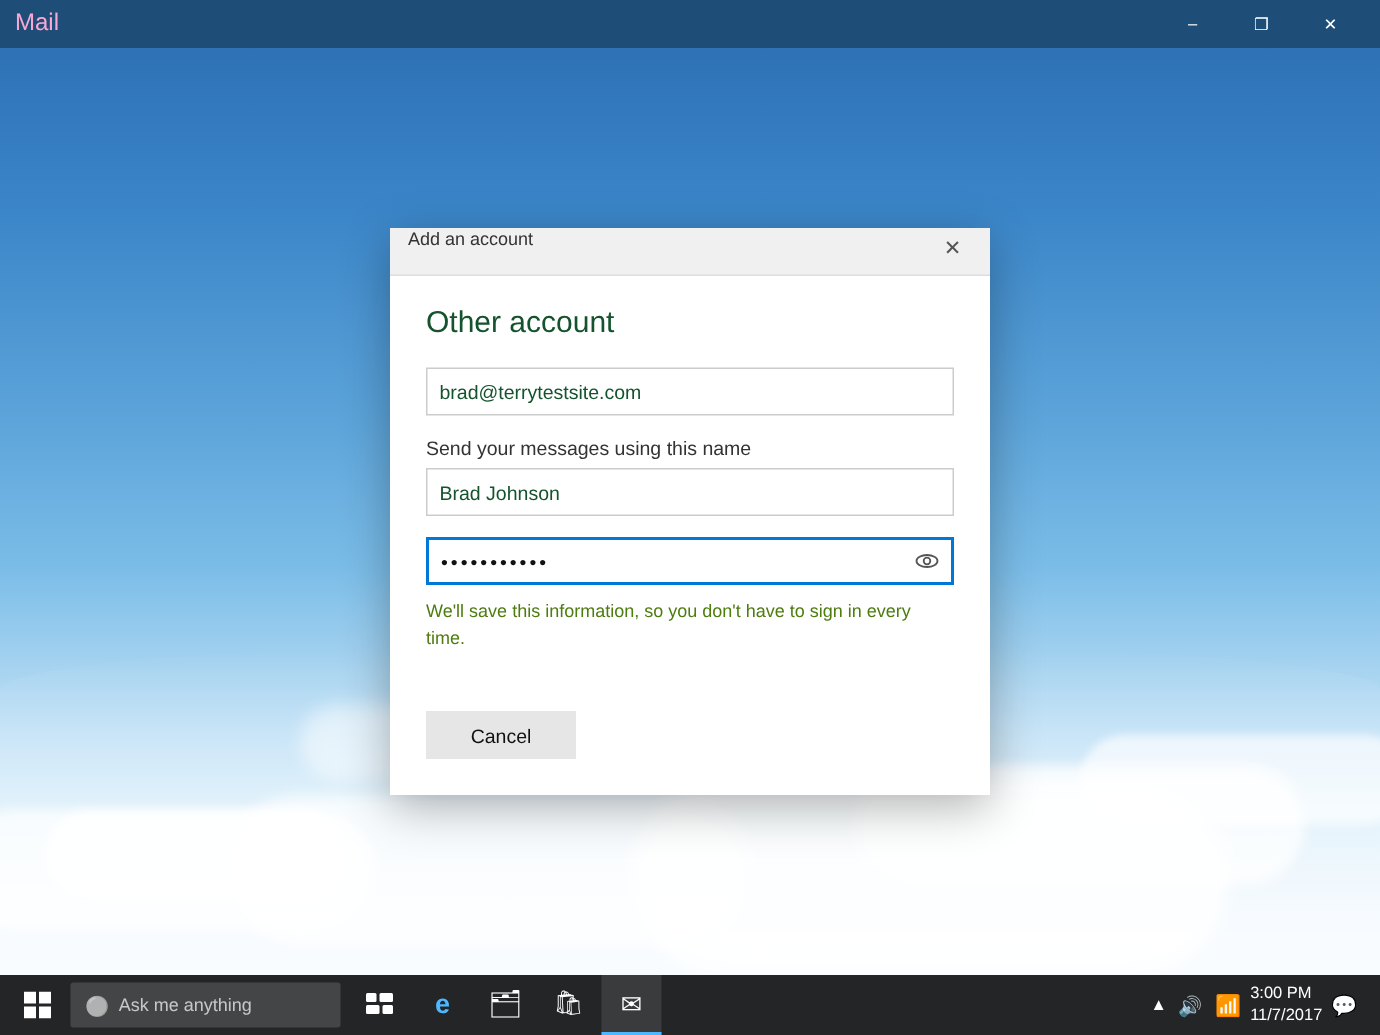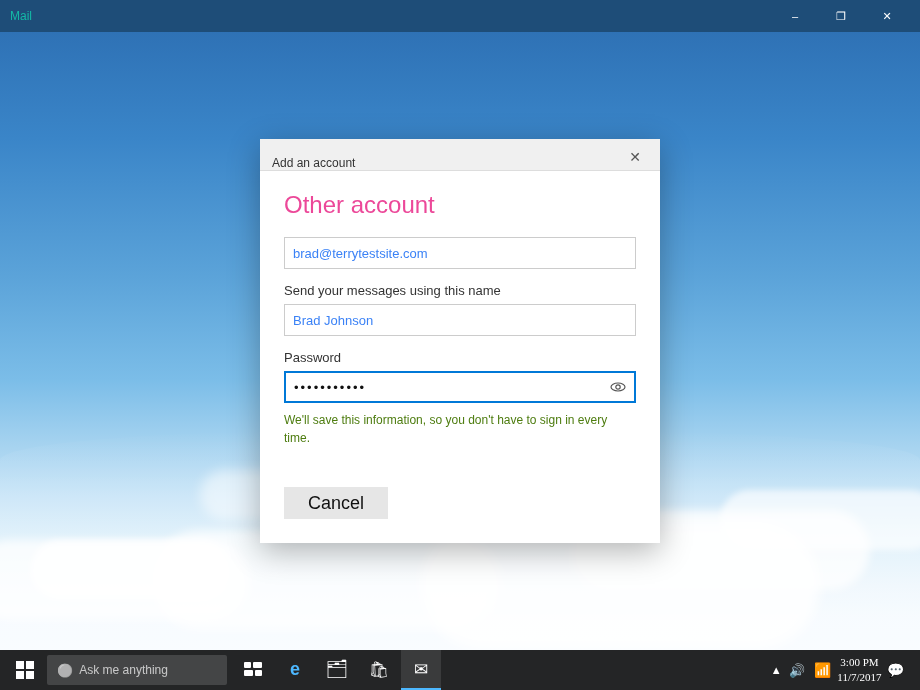--- a/index.html
+++ b/index.html
@@ -27,22 +27,22 @@
       left: 0;
       right: 0;
       height: 32px;
       background: #1e4d78;
       display: flex;
       align-items: center;
       padding: 0 10px;
     }
 
     .titlebar-title {
-      color: #14b8a6;
-      font-size: 12px;
+      color: #f9a8d4;
+      font-size: 16px;
       flex: 1;
     }
 
     .titlebar-controls {
       display: flex;
       gap: 0;
     }
 
     .titlebar-btn {
       width: 46px;
@@ -131,23 +131,22 @@
       margin-left: auto;
       display: flex;
       align-items: center;
       gap: 6px;
       padding-right: 10px;
     }
 
     .taskbar-system-text {
       color: white;
       font-size: 11px;
-      text-align: center;
+      text-align: left;
       line-height: 1.4;
-      font-family: Liberation Serif, serif;
     }
 
     .taskbar-icons {
       display: flex;
       align-items: center;
       gap: 8px;
       color: white;
       font-size: 13px;
     }
 
@@ -168,21 +167,21 @@
       background: white;
       width: 400px;
       box-shadow: 0 8px 30px rgba(0,0,0,0.3);
       position: relative;
     }
 
     .dialog-titlebar {
       height: 32px;
       background: #f0f0f0;
       display: flex;
-      align-items: flex-end;
+      align-items: flex-start;
       padding: 0 12px;
       border-bottom: 1px solid #ddd;
     }
 
     .dialog-title {
       font-size: 12px;
       color: #333;
       flex: 1;
     }
 
@@ -198,41 +197,41 @@
       align-items: center;
       justify-content: center;
       border-radius: 2px;
     }
 
     .dialog-content {
       padding: 20px 24px 24px;
     }
 
     .dialog-heading {
-      font-size: 24px;
+      font-size: 20px;
       font-weight: 300;
-      color: #ec4899;
+      color: #14532d;
       margin-bottom: 18px;
     }
 
     .field-label {
       font-size: 13px;
       color: #333;
       margin-bottom: 6px;
       display: block;
     }
 
     .field-input {
       width: 100%;
       height: 32px;
       border: 1px solid #ccc;
       padding: 0 8px;
       font-size: 13px;
       font-family: 'Segoe UI', sans-serif;
-      color: #3b82f6;
+      color: #14532d;
       outline: none;
       margin-bottom: 14px;
     }
 
     .field-group {
       position: relative;
     }
 
     .password-input {
       width: 100%;
@@ -271,21 +270,21 @@
     .dialog-footer {
       padding: 16px 24px 24px;
       display: flex;
       gap: 8px;
       justify-content: flex-start;
     }
 
     .btn {
       height: 32px;
       padding: 0 24px;
-      font-size: 18px;
+      font-size: 13px;
       font-family: 'Segoe UI', sans-serif;
       background: #e6e6e6;
       border: none;
       cursor: pointer;
       color: #111;
       min-width: 100px;
     }
 
     .btn-primary {
       background: #d0d0d0;
@@ -339,21 +338,20 @@
         <h2 class="dialog-heading">Other account</h2>
 
         
         <input class="field-input" type="email" value="brad@terrytestsite.com" style="">
 
         
         <label class="field-label">Send your messages using this name</label>
         <input class="field-input" type="text" value="Brad Johnson" style="">
 
         
-        <label class="field-label">Password</label>
         <div class="field-group">
           <input class="password-input" type="password" value="password123" style="">
           <span class="eye-icon">
             <svg width="16" height="16" viewBox="0 0 16 16" fill="none" xmlns="http://www.w3.org/2000/svg">
               <ellipse cx="8" cy="8" rx="7" ry="4" stroke="#555" stroke-width="1.2" fill="none"></ellipse>
               <circle cx="8" cy="8" r="2.2" stroke="#555" stroke-width="1.2" fill="none"></circle>
             </svg>
           </span>
         </div>
 

